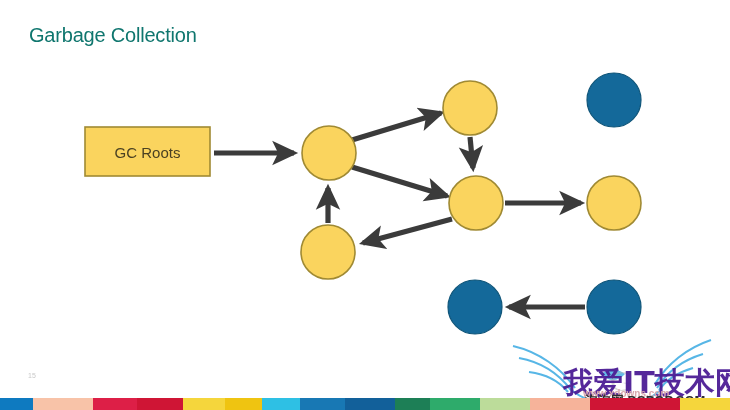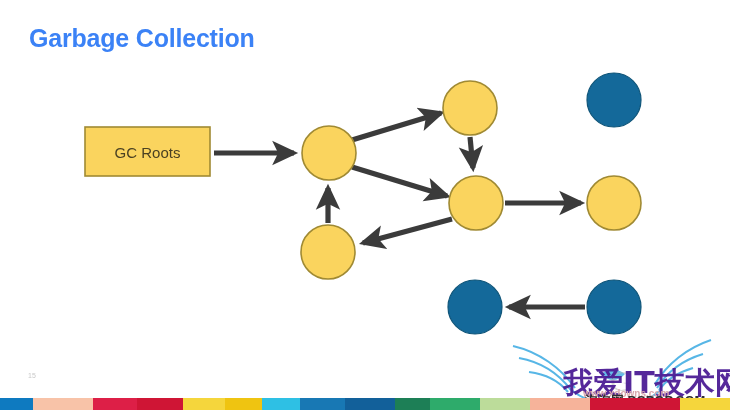--- a/index.html
+++ b/index.html
@@ -13,23 +13,23 @@
     width: 730px;
     height: 410px;
     background: #ffffff;
     overflow: hidden;
     font-family: "Liberation Sans", sans-serif;
   }
   #slide-title {
     position: absolute;
     left: 29px;
     top: 24px;
-    font-size: 25px;
-    font-weight: bold;
-    color: #3b82f6;
+    font-size: 20px;
+    font-weight: normal;
+    color: #0f766e;
     letter-spacing: -0.2px;
     white-space: nowrap;
   }
   #diagram-svg {
     position: absolute;
     left: 0;
     top: 0;
     width: 730px;
     height: 410px;
   }

